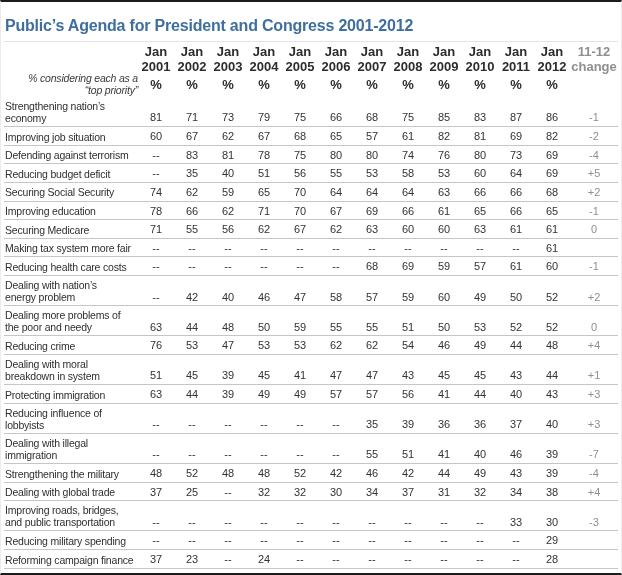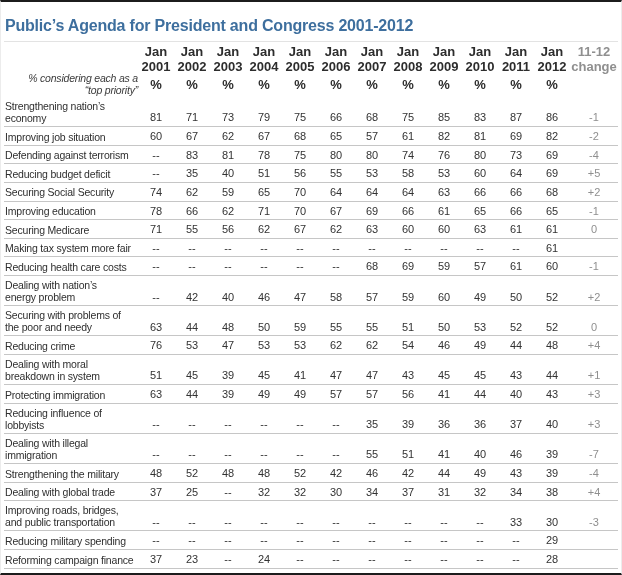--- a/index.html
+++ b/index.html
@@ -261,21 +261,21 @@
           <td>58</td>
           <td>57</td>
           <td>59</td>
           <td>60</td>
           <td>49</td>
           <td>50</td>
           <td>52</td>
           <td class="change">+2</td>
         </tr>
         <tr>
-          <td class="label">Securing with problems of
+          <td class="label">Dealing more problems of
 the poor and needy</td>
           <td>63</td>
           <td>44</td>
           <td>48</td>
           <td>50</td>
           <td>59</td>
           <td>55</td>
           <td>55</td>
           <td>51</td>
           <td>50</td>

